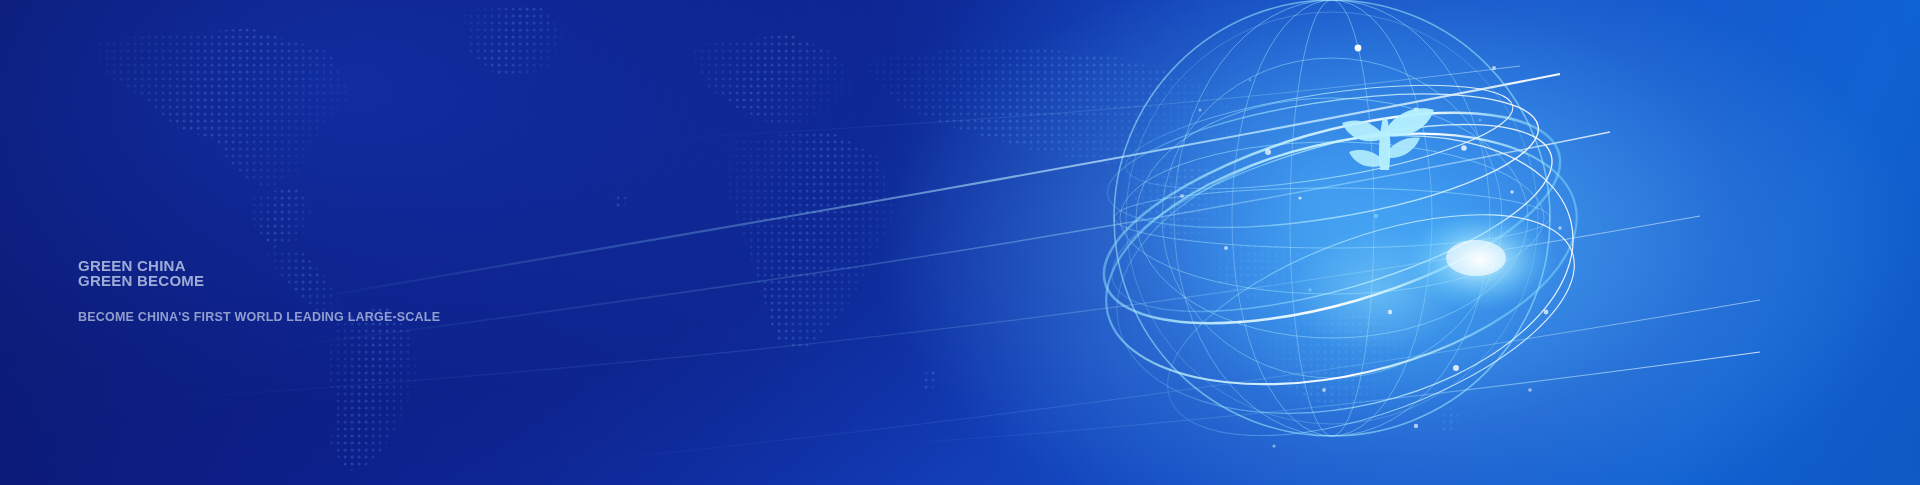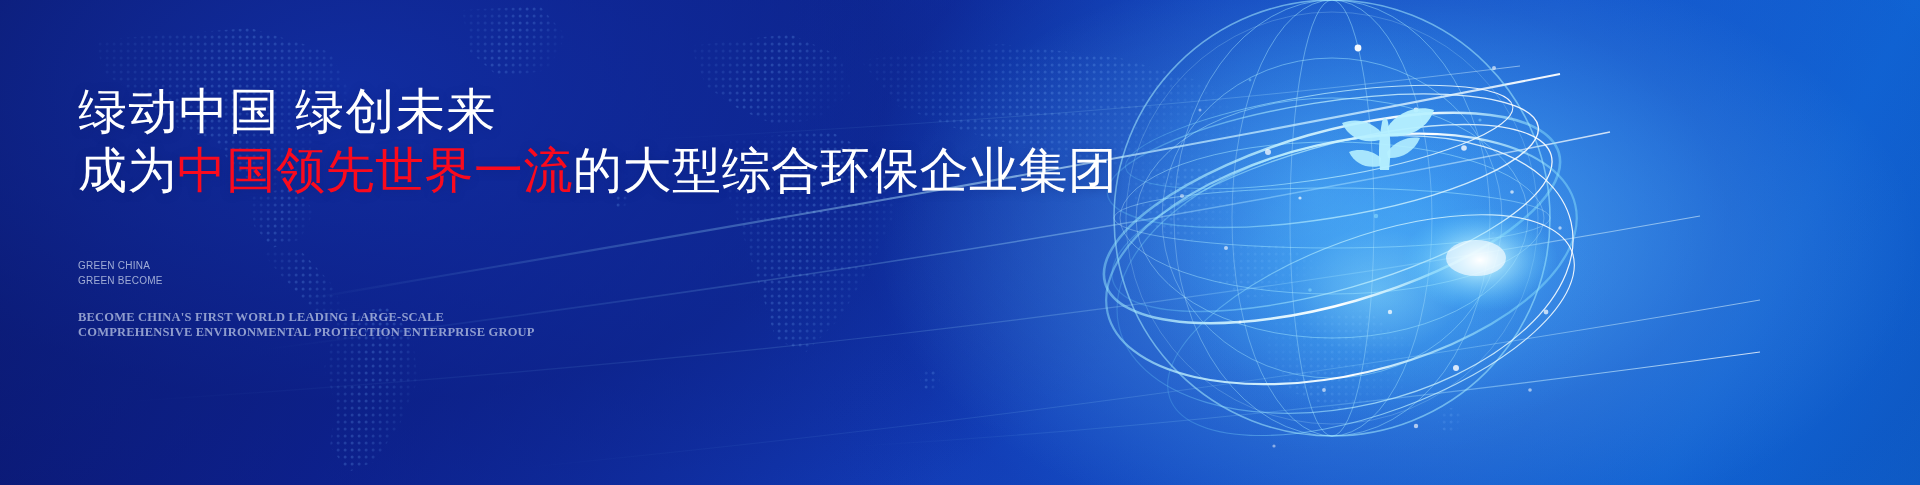--- a/index.html
+++ b/index.html
@@ -76,38 +76,37 @@
     text-shadow: 0 1px 10px rgba(0,30,110,0.35);
   }
   .h-line-2 { letter-spacing: 0.5px; }
   .accent { color: #fb0a1d; }
 
   .sub-en {
     position: absolute;
     left: 0;
     top: 258px;
     color: #b9c4e4;
-    font-size: 10px;
-    font-weight: normal;
+    font-size: 15px;
+    font-weight: bold;
     line-height: 15px;
     letter-spacing: 0.25px;
     opacity: 0.85;
   }
 
   .desc-en {
     position: absolute;
     left: 0;
     top: 310px;
     color: #b1bde0;
     font-size: 12.5px;
     font-weight: bold;
     line-height: 14.5px;
     letter-spacing: 0.2px;
     opacity: 0.80;
-    font-family: Liberation Serif, serif;
   }
 </style>
 </head>
 <body>
 
 <div class="banner">
 
   <svg class="worldmap" viewBox="0 0 1920 485" preserveAspectRatio="none">
     <defs>
       <pattern id="dotgrid" width="7" height="7" patternUnits="userSpaceOnUse">
@@ -290,29 +289,24 @@
         <path d="M29,20 C40,3 60,-3 76,2 C70,20 52,30 31,28 Z" fill="#b6f0ff" fill-opacity="0.95"></path>
         <path d="M23,24 C12,12 -4,10 -16,15 C-9,30 5,36 22,32 Z" fill="#b6f0ff" fill-opacity="0.92"></path>
         <path d="M29,44 C38,32 52,28 62,30 C56,44 43,51 30,50 Z" fill="#b6f0ff" fill-opacity="0.88"></path>
         <path d="M23,50 C14,42 1,40 -9,44 C-3,56 9,61 22,58 Z" fill="#b6f0ff" fill-opacity="0.88"></path>
       </g>
     </svg>
   </div>
 
   <div class="content">
 
-    <div class="headline">
-      <div class="h-line h-line-1">绿动中国  绿创未来</div>
-      <div class="h-line h-line-2"><span>成为</span><span class="accent">中国领先世界一流</span><span>的大型综合环保企业集团</span></div>
-    </div>
 
     <div class="sub-en">
       <div>GREEN CHINA</div>
       <div>GREEN BECOME</div>
     </div>
 
     <div class="desc-en">
       <div>BECOME CHINA'S FIRST WORLD LEADING LARGE-SCALE</div>
-      <div>COMPREHENSIVE ENVIRONMENTAL PROTECTION ENTERPRISE GROUP</div>
     </div>
 
   </div>
 </div>
 
 </body></html>

